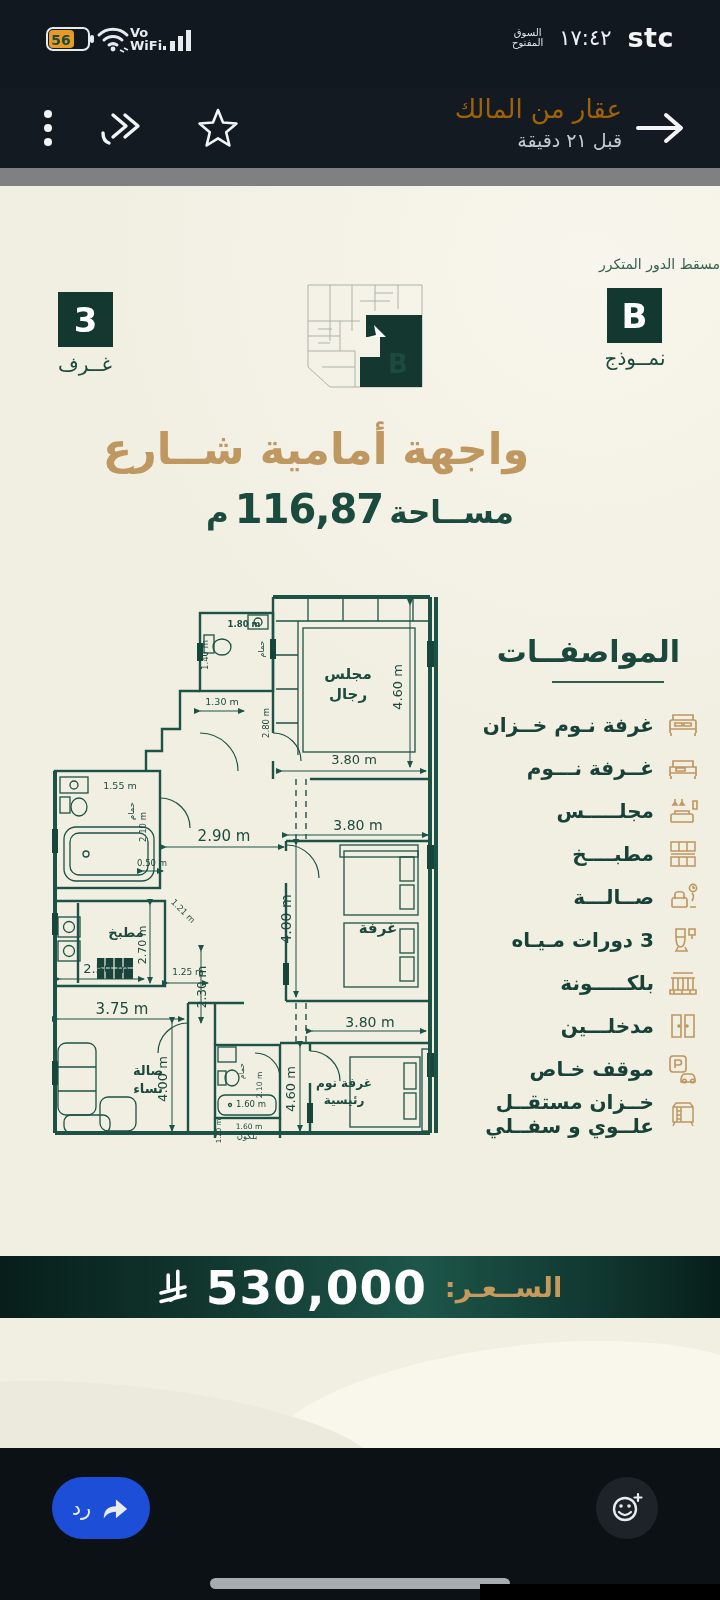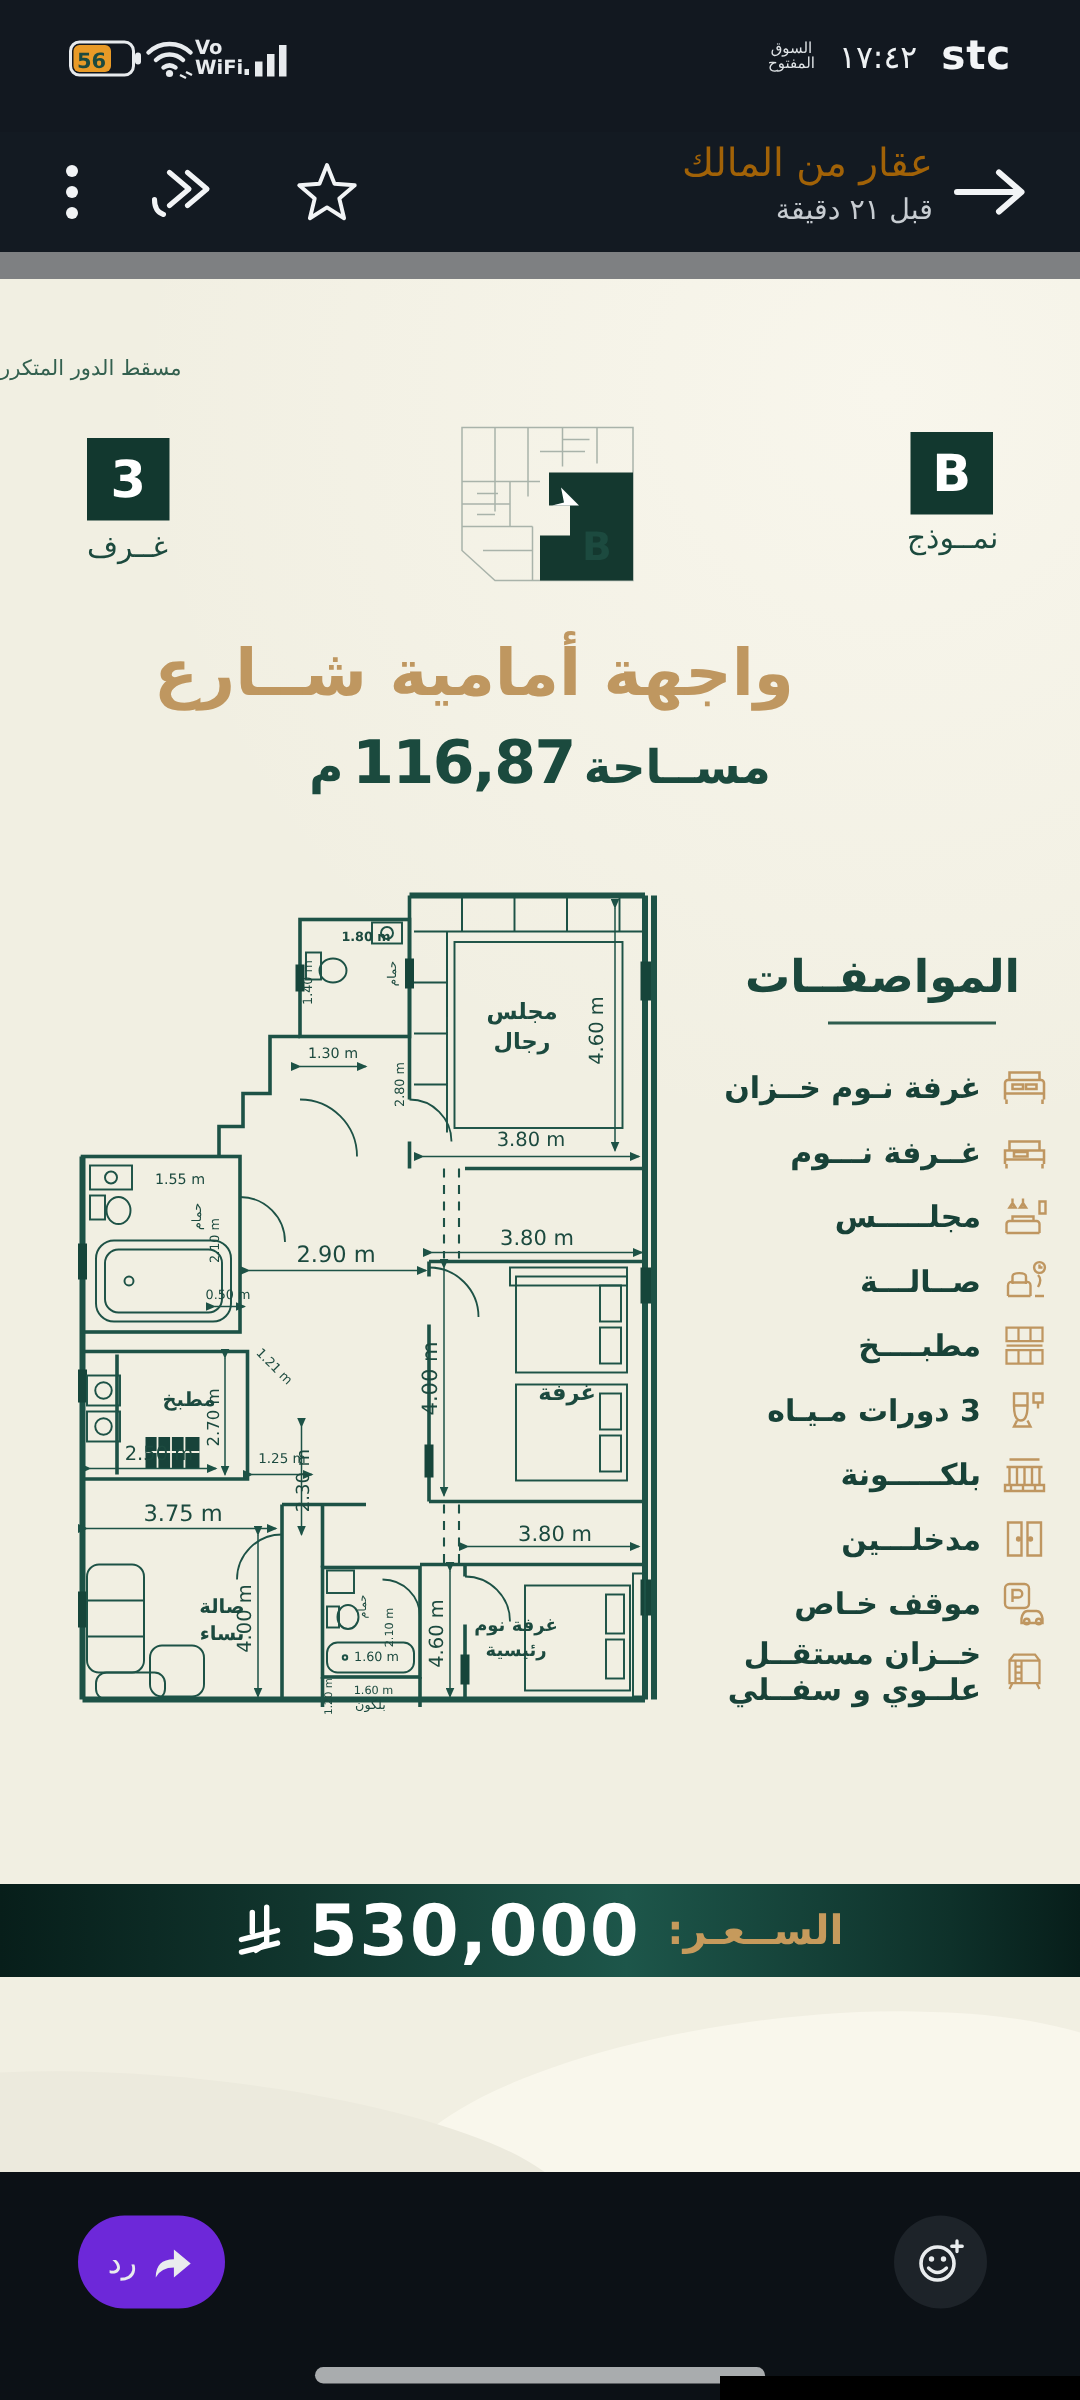--- a/index.html
+++ b/index.html
@@ -24,21 +24,21 @@
 
   .gray-strip{position:absolute;top:168px;left:0;width:720px;height:18px;background:#7e8082;}
 
   
   .poster{position:absolute;top:186px;left:0;width:720px;height:1262px;
           background:radial-gradient(circle at 82% 6%,#f8f6ec 0%,rgba(248,246,236,0) 38%),#f1efe2;overflow:hidden;}
   .swirl1{position:absolute;right:-60px;top:1160px;width:520px;height:170px;border-radius:50%;
           background:#f9f7ec;transform:rotate(-7deg);}
   .swirl2{position:absolute;left:-120px;top:1200px;width:500px;height:120px;border-radius:50%;
           background:#eceadd;transform:rotate(6deg);}
-  .thumb-caption{position:absolute;top:52px;left:0;width:720px;text-align:left;
+  .thumb-caption{position:absolute;top:70px;left:0;width:720px;text-align:right;
                  color:#33604f;font-size:14px;direction:rtl;}
   .thumb{position:absolute;left:300px;top:95px;}
   .badge{position:absolute;width:55px;height:55px;background:#12382f;color:#fff;
          display:flex;align-items:center;justify-content:center;font-size:34px;font-weight:bold;}
   .badge-rooms{left:58px;top:106px;}
   .badge-model{left:607px;top:102px;}
   .badge-label{position:absolute;color:#1c4a3e;font-size:20px;text-align:center;direction:rtl;}
   .badge-rooms-label{left:30px;top:166px;width:110px;}
   .badge-model-label{left:580px;top:160px;width:110px;}
   .headline{position:absolute;top:238px;left:0;width:632px;text-align:center;direction:rtl;
@@ -63,21 +63,21 @@
   
   .pricebar{position:absolute;left:0;top:1070px;width:720px;height:62px;
             background:linear-gradient(90deg,#071e1a 0%,#11362e 28%,#1d564a 58%,#0e312a 88%,#071e1a 100%);
             display:flex;direction:rtl;align-items:center;justify-content:center;gap:18px;}
   .price-label{color:#c69a5c;font-size:27px;font-weight:bold;}
   .price-value{color:#fff;font-size:47px;font-weight:bold;letter-spacing:1px;}
 
   
   .bottombar{position:absolute;top:1448px;left:0;width:720px;height:152px;background:#0c1116;}
   .reply-pill{position:absolute;left:52px;top:29px;width:98px;height:62px;border-radius:31px;
-              background:#6d28d9;display:flex;align-items:center;justify-content:center;gap:9px;}
+              background:#1d4ed8;display:flex;align-items:center;justify-content:center;gap:9px;}
   .reply-label{color:#e9ecee;font-size:21px;}
   .emoji-btn{position:absolute;left:596px;top:29px;width:62px;height:62px;border-radius:50%;
              background:#1d2329;display:flex;align-items:center;justify-content:center;}
   .home-indicator{position:absolute;left:210px;top:130px;width:300px;height:11px;border-radius:6px;background:#a9acae;}
   .corner-black{position:absolute;left:480px;top:136px;width:240px;height:16px;background:#000;}
 
   svg text{fill:#1c4a3f;}
   .plan svg .room-label{font-weight:bold;}
 </style>
 </head>
@@ -383,35 +383,35 @@
         <div class="spec-item">
           <span class="spec-icon">
             <svg width="32" height="32" viewBox="0 0 32 32" fill="none" stroke="#bf9660" stroke-width="1.6">
                 <path d="M4,27 h22 M4,27 v-6 a2,2 0 0 1 2,-2 h18 a2,2 0 0 1 2,2 v6 M8,19 v-3 h14 v3 M8,4 v3 M8,7 l-2,3 h4 z M15,4 v3 M15,7 l-2,3 h4 z M26,6 h4 v8 h-4 z"></path>
               </svg>
           </span>
           <span class="spec-label">مجلـــــس</span>
         </div>
         <div class="spec-item">
           <span class="spec-icon">
+            <svg width="32" height="32" viewBox="0 0 32 32" fill="none" stroke="#bf9660" stroke-width="1.5">
+                <path d="M4,4 h24 v9 h-24 z M12,4 v9 M20,4 v9 M4,19 h24 v9 h-24 z M12,19 v9 M20,19 v9 M4,16 h24"></path>
+              </svg>
+          </span>
+          <span class="spec-label">مطبــــخ</span>
+        </div>
+        <div class="spec-item">
+          <span class="spec-icon">
             <svg width="32" height="32" viewBox="0 0 32 32" fill="none" stroke="#bf9660" stroke-width="1.6">
                 <path d="M5,26 h15 M5,26 v-7 c0,-2 2,-3 3,-2 h9 c1,-1 3,0 3,2 v7 M8,18 v-5 c0,-3 9,-3 9,0 v5 M25,20 q3,-5 0,-8 M23,26 h6"></path>
                 <circle cx="26" cy="7" r="3.6"></circle>
                 <path d="M26,5 v2 h2"></path>
               </svg>
           </span>
           <span class="spec-label">صــالـــة</span>
-        </div>
-        <div class="spec-item">
-          <span class="spec-icon">
-            <svg width="32" height="32" viewBox="0 0 32 32" fill="none" stroke="#bf9660" stroke-width="1.5">
-                <path d="M4,4 h24 v9 h-24 z M12,4 v9 M20,4 v9 M4,19 h24 v9 h-24 z M12,19 v9 M20,19 v9 M4,16 h24"></path>
-              </svg>
-          </span>
-          <span class="spec-label">مطبــــخ</span>
         </div>
         <div class="spec-item">
           <span class="spec-icon">
             <svg width="32" height="32" viewBox="0 0 32 32" fill="none" stroke="#bf9660" stroke-width="1.6">
                 <path d="M9,5 h9 v8 h-9 z M9,13 h9 c0,7 -2,10 -4.5,10 s-4.5,-3 -4.5,-10 z M11,23 l-2,4 h11 l-2,-4 M22,5 h6 v6 h-6 z M25,11 v4"></path>
               </svg>
           </span>
           <span class="spec-label">3 دورات مـيـاه</span>
         </div>
         <div class="spec-item">

